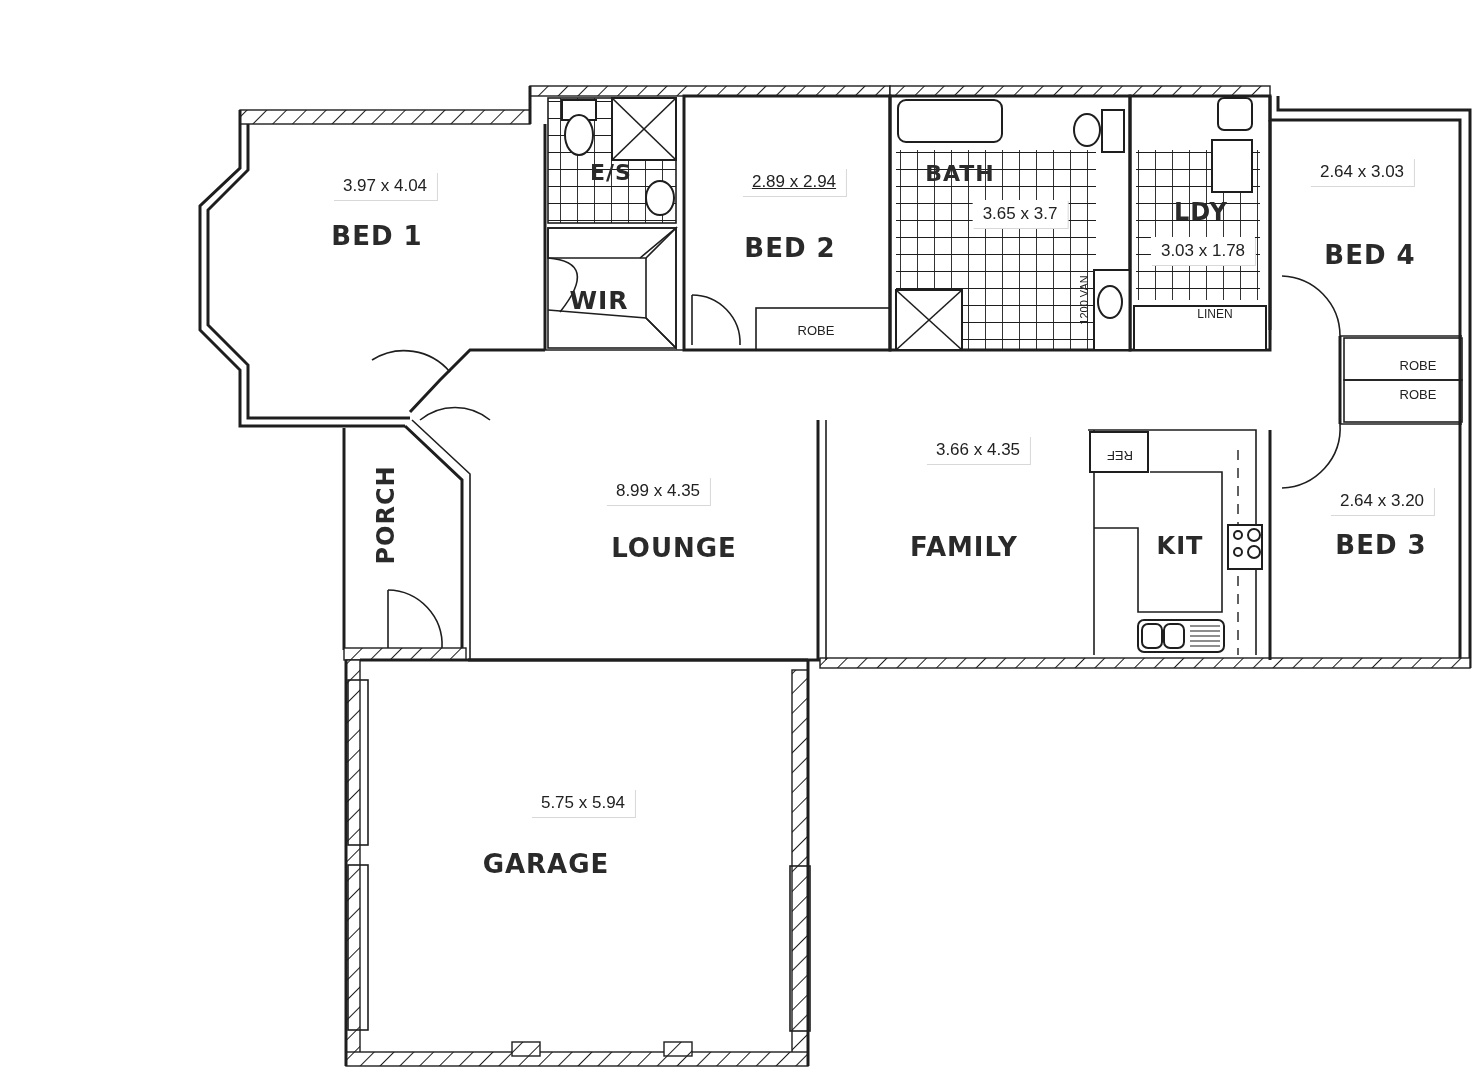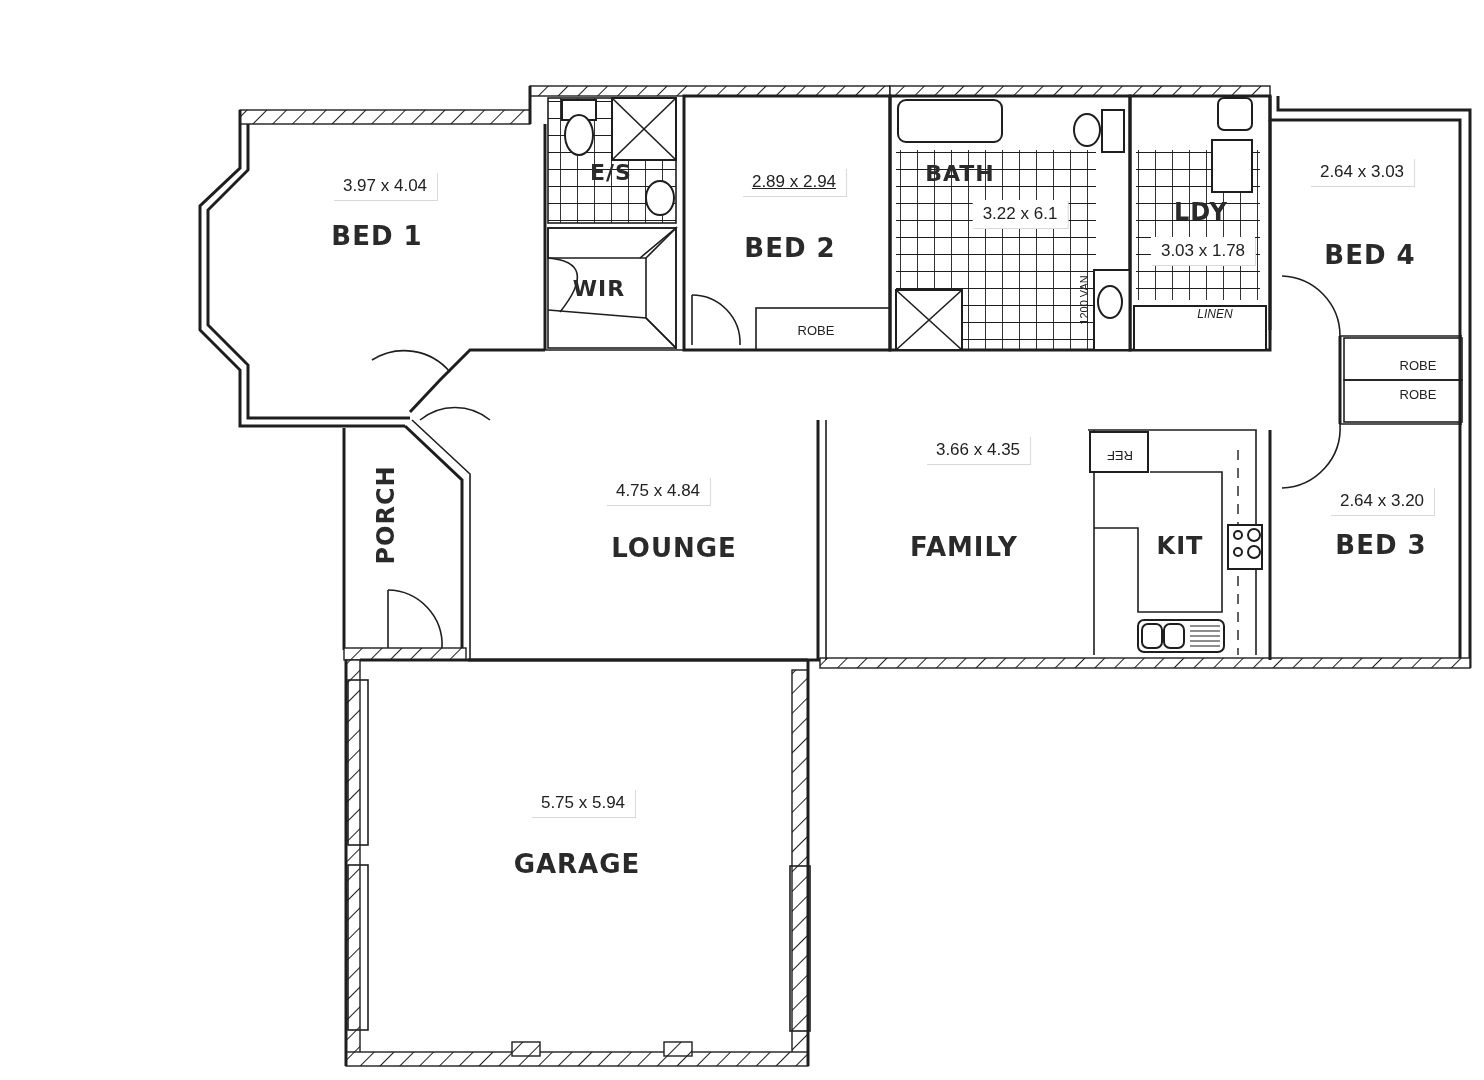--- a/index.html
+++ b/index.html
@@ -168,47 +168,47 @@
     <line class="wall" x1="360" y1="660" x2="808" y2="660"></line>
     <line class="wall" x1="808" y1="660" x2="808" y2="1066"></line>
     <line class="wall" x1="346" y1="660" x2="346" y2="1066"></line>
   </g>
 </svg>
 
 <div class="dim-label" style="left:385px;top:186px;">3.97 x 4.04</div>
 <div class="room-label" style="left:377px;top:236px;">BED 1</div>
 
 <div class="room-label" style="left:611px;top:172px;font-size:22px;">E/S</div>
-<div class="room-label" style="left:599px;top:288px;font-size:22px;">WIR</div>
+<div class="room-label" style="left:599px;top:300px;font-size:25px;">WIR</div>
 
 <div class="dim-label" style="left:794px;top:182px;text-decoration:underline;">2.89 x 2.94</div>
 <div class="room-label" style="left:790px;top:248px;text-align:right;">BED 2</div>
 <div class="small-label" style="left:816px;top:330px;">ROBE</div>
 
 <div class="room-label" style="left:960px;top:173px;font-size:22px;">BATH</div>
-<div class="dim-label" style="left:1020px;top:214px;">3.22 x 6.1</div>
+<div class="dim-label" style="left:1020px;top:214px;">3.65 x 3.7</div>
 <div class="small-label vert" style="left:1084px;top:300px;font-size:11px;">1200 VAN</div>
 
 <div class="room-label" style="left:1201px;top:212px;font-size:24px;">LDY</div>
 <div class="dim-label" style="left:1203px;top:251px;">3.03 x 1.78</div>
-<div class="small-label" style="left:1215px;top:314px;font-size:12px;font-style:italic;">LINEN</div>
+<div class="small-label" style="left:1215px;top:314px;font-size:12px;">LINEN</div>
 
 <div class="dim-label" style="left:1362px;top:172px;">2.64 x 3.03</div>
 <div class="room-label" style="left:1370px;top:211px;margin-top:44px;">BED 4</div>
 <div class="small-label" style="left:1418px;top:365px;">ROBE</div>
 <div class="small-label" style="left:1418px;top:394px;">ROBE</div>
 
 <div class="dim-label" style="left:1382px;top:501px;">2.64 x 3.20</div>
 <div class="room-label" style="left:1381px;top:545px;">BED 3</div>
 
 <div class="room-label vert" style="left:386px;top:515px;font-size:24px;">PORCH</div>
 
-<div class="dim-label" style="left:658px;top:491px;">4.75 x 4.84</div>
+<div class="dim-label" style="left:658px;top:491px;">8.99 x 4.35</div>
 <div class="room-label" style="left:674px;top:548px;">LOUNGE</div>
 
 <div class="dim-label" style="left:978px;top:450px;">3.66 x 4.35</div>
 <div class="room-label" style="left:964px;top:547px;">FAMILY</div>
 
 <div class="room-label" style="left:1180px;top:546px;font-size:24px;">KIT</div>
 <div class="small-label flip" style="left:1120px;top:455px;">REF</div>
 
 <div class="dim-label" style="left:583px;top:803px;">5.75 x 5.94</div>
-<div class="room-label" style="left:577px;top:864px;text-align:right;">GARAGE</div>
+<div class="room-label" style="left:546px;top:864px;text-align:right;">GARAGE</div>
 
 </body></html>

